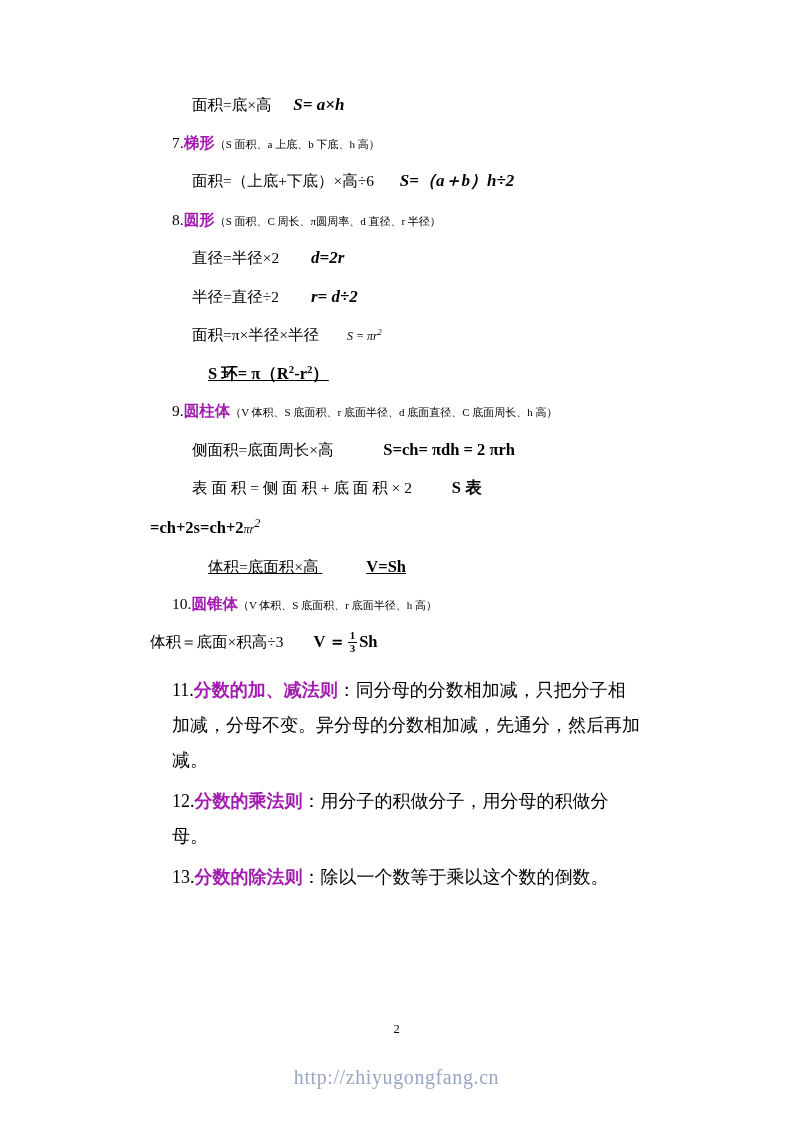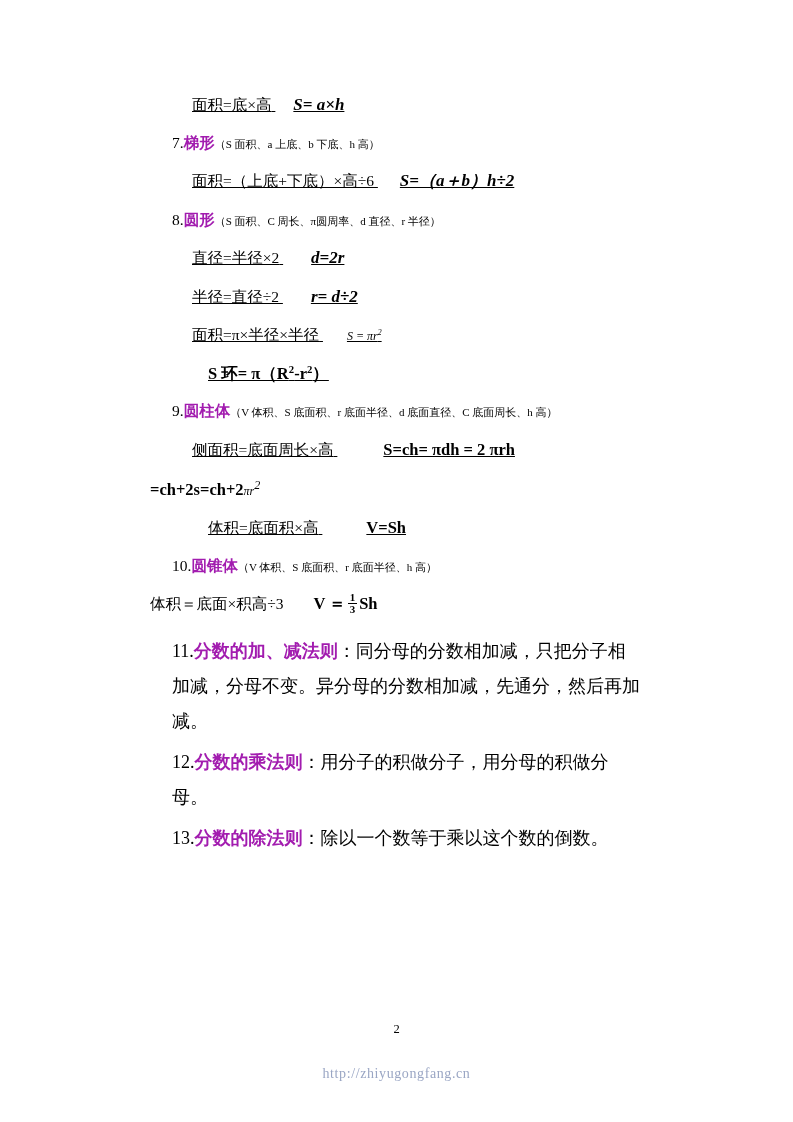--- a/index.html
+++ b/index.html
@@ -26,21 +26,21 @@
     padding: 92px 150px 0 150px;
     box-sizing: border-box;
   }
   .line {
     font-size: 15.5px;
     color: #000000;
     line-height: 1.55;
     margin: 0 0 13px 0;
     white-space: nowrap;
   }
-  .indent1 { padding-left: 42px; text-decoration: underline; }
+  .indent1 { padding-left: 42px; }
   .indent2 { padding-left: 22px; }
   .indent3 { padding-left: 58px; text-decoration: underline; }
   .indent0 { padding-left: 0px; }
   .red {
     color: #a21caf;
     font-weight: bold;
   }
   .num {
     color: #000;
   }
@@ -97,21 +97,21 @@
     text-align: center;
     font-size: 12.5px;
     color: #000;
   }
   .watermark {
     position: absolute;
     top: 1066px;
     left: 0;
     width: 793px;
     text-align: center;
-    font-size: 14px;
+    font-size: 20px;
     color: #9aa6c4;
     font-family: "Liberation Serif", serif;
     letter-spacing: 0.6px;
   }
   .spacer-tall { height: 4px; }
 </style>
 </head>
 <body>
 
 <div class="page">
@@ -157,20 +157,24 @@
 
     <div class="line indent2">
       <span class="num">9.</span><span class="red">圆柱体</span><span class="small">（V 体积、S 底面积、r 底面半径、d 底面直径、C 底面周长、h 高）</span>
     </div>
 
     <div class="line indent1">
       <span>侧面积=底面周长×高</span>
       <span style="display:inline-block;width:46px"></span><span class="boldup">S=ch= πdh = 2 πrh</span>
     </div>
 
+    <div class="line indent1">
+      <span>表 面 积 = 侧 面 积 + 底 面 积 × 2</span>
+      <span style="display:inline-block;width:36px"></span><span class="boldup">S 表</span>
+    </div>
 
     <div class="line indent0">
       <span class="boldup"><span>=ch+2s=ch+2</span><span class="mathi" style="font-weight:normal">πr</span><sup class="mathi" style="font-weight:normal">2</sup></span>
     </div>
 
     <div class="line indent3">
       <span>体积=底面积×高</span>
       <span style="display:inline-block;width:44px"></span><span class="boldup">V=Sh</span>
     </div>
 

